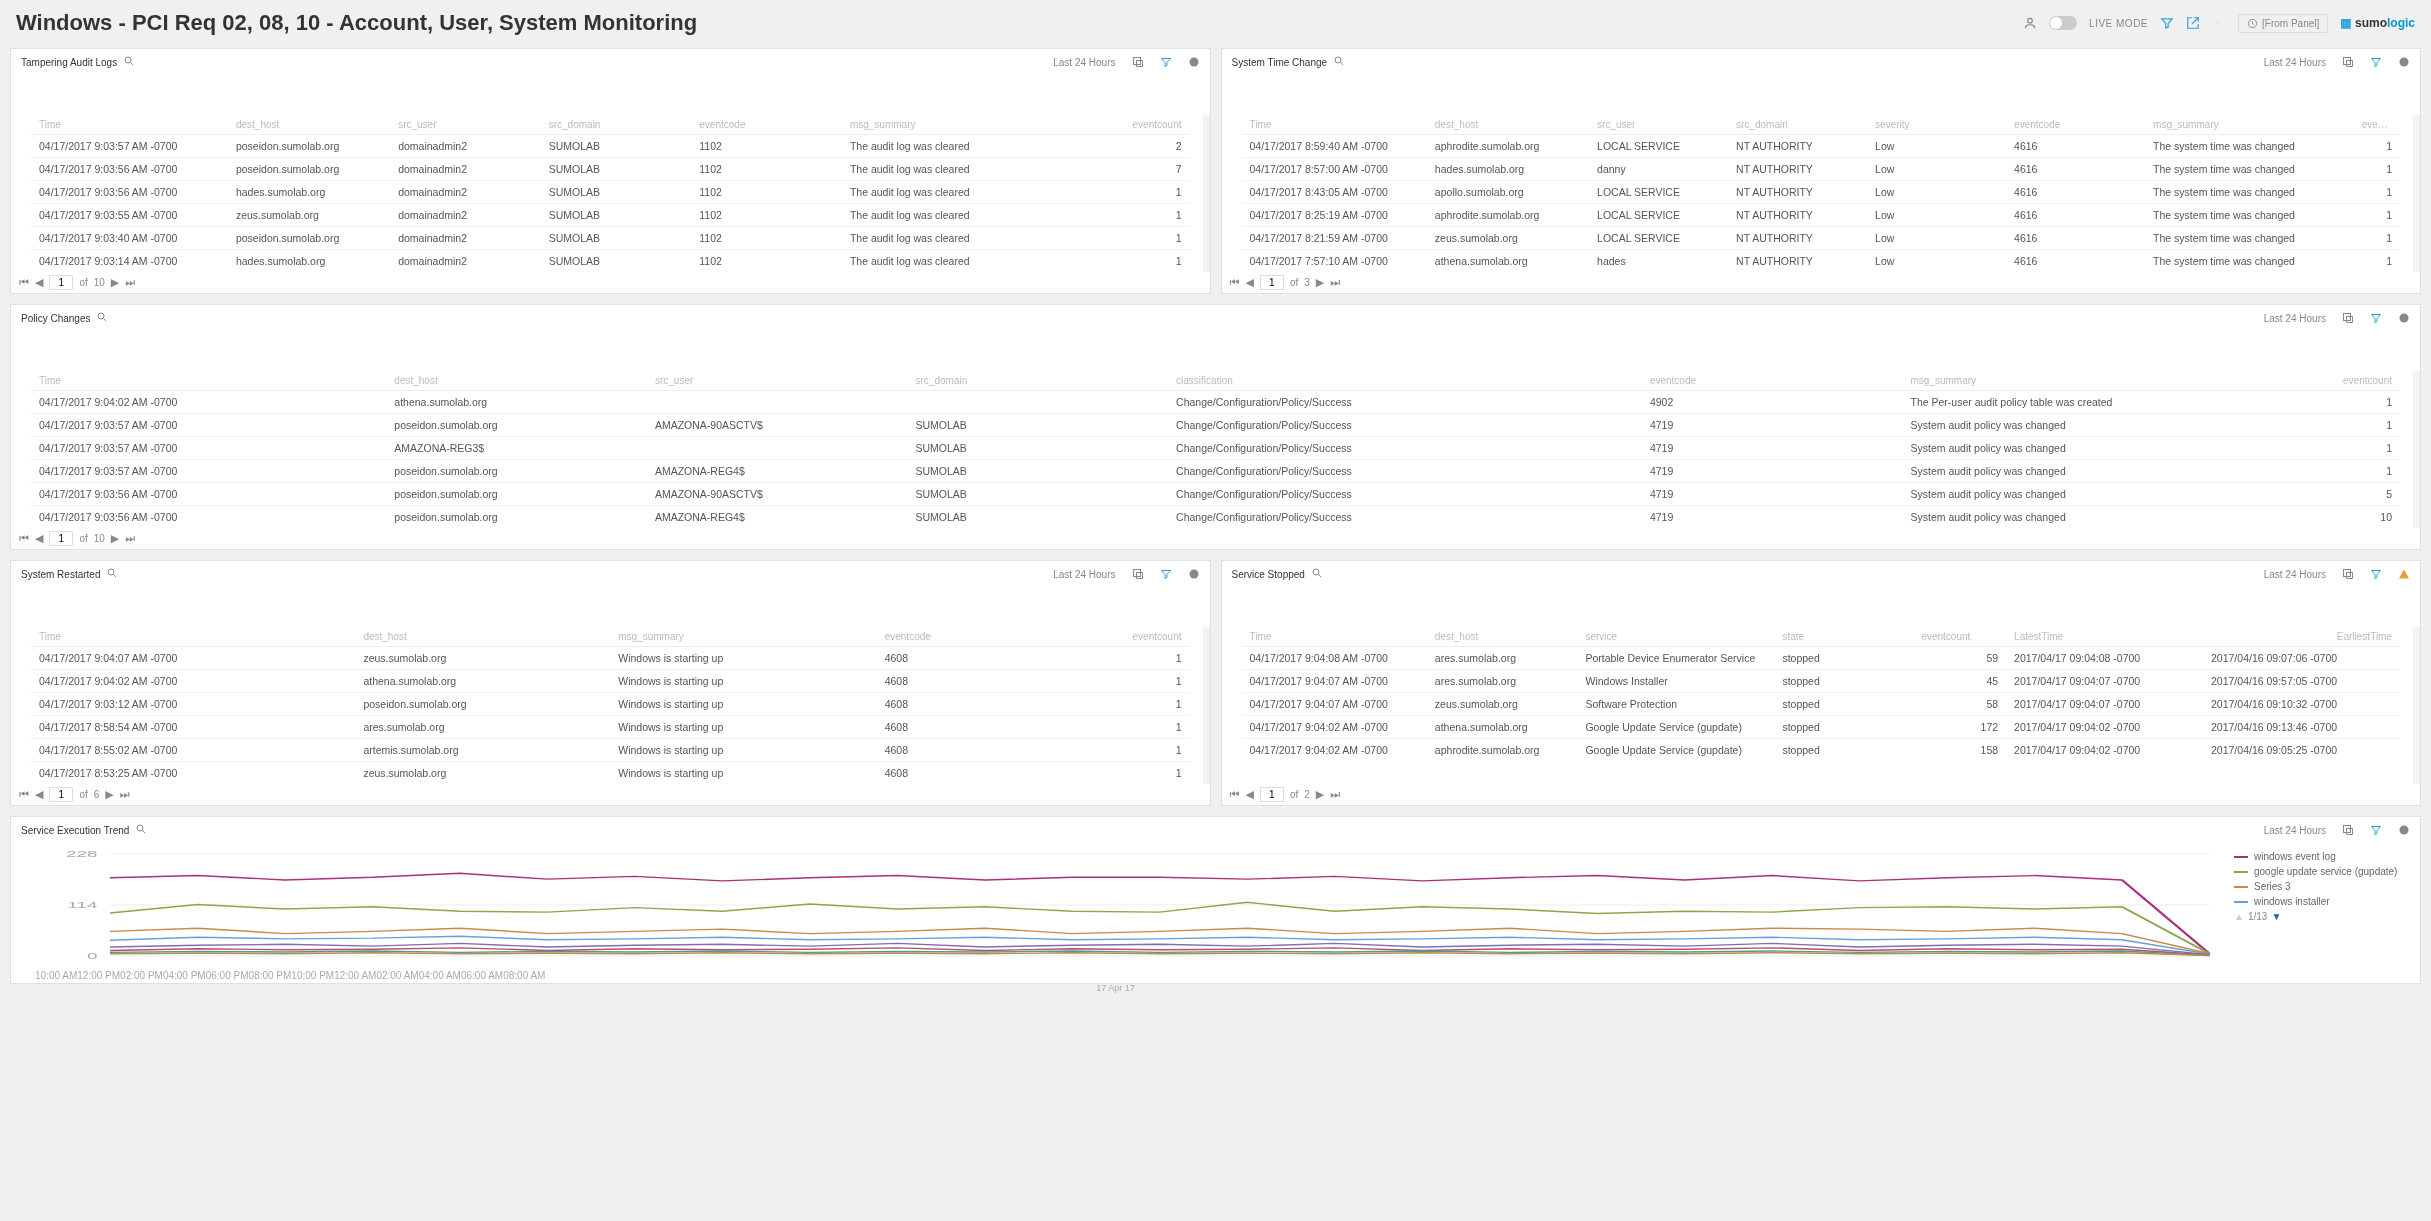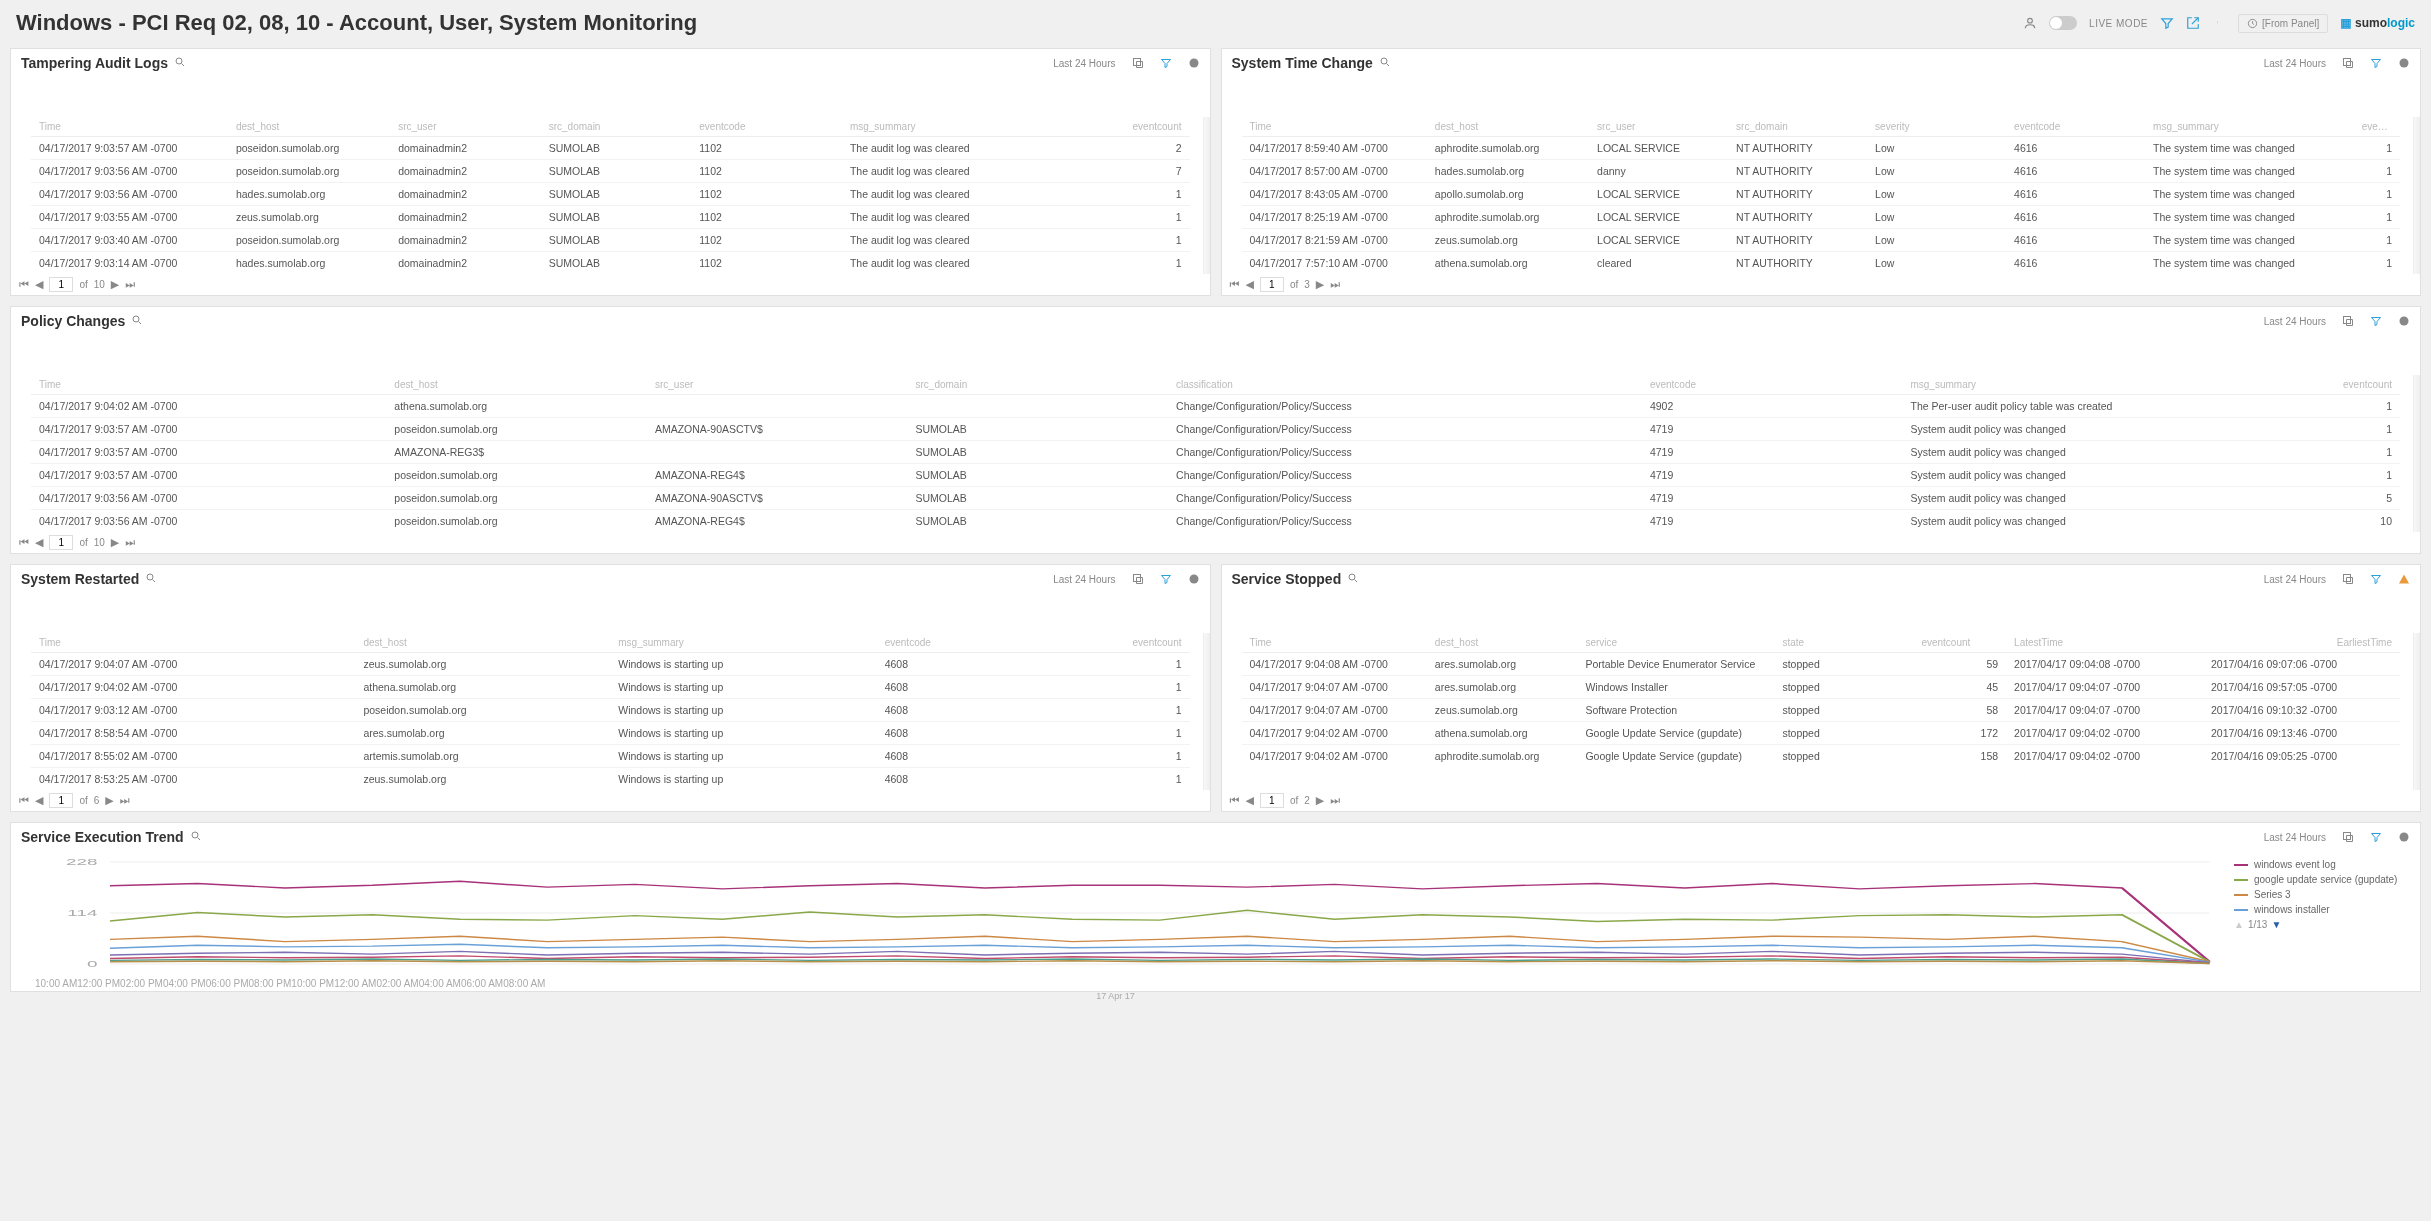--- a/index.html
+++ b/index.html
@@ -20,21 +20,21 @@
   .toggle::after { content:''; position:absolute; width:12px; height:12px; background:#fff; border-radius:50%; top:1px; left:1px; }
   .livemode { font-size: 10px; color: #888; letter-spacing: 0.5px; }
   .from-panel { font-size: 10px; color: #888; border:1px solid #ddd; padding: 3px 8px; border-radius:2px; display:flex; align-items:center; gap:4px;}
   .logo { font-size: 12px; font-weight: 600; color: #333; }
   .logo .blue { color: #0099cc; }
 
   .dash { display: grid; grid-template-columns: 1fr 1fr; gap: 10px; padding: 2px 10px 10px 10px; }
   .panel { background: #fff; border: 1px solid #e0e0e0; display: flex; flex-direction: column; min-width: 0;}
   .panel.full { grid-column: 1 / span 2; }
   .panel-head { display:flex; align-items:center; justify-content:space-between; padding: 6px 10px; }
-  .panel-title { display:flex; align-items:center; gap:6px; font-size: 14px; font-weight:700; color:#333; }
+  .panel-title { display:flex; align-items:center; gap:6px; font-size: 10px; font-weight:400; color:#333; }
   .panel-meta { display:flex; align-items:center; gap:16px; color:#888; font-size:10px; }
   .panel-meta .ico { width:12px; height:12px; color:#888; cursor:pointer; display:inline-flex; align-items:center; justify-content:center;}
   .panel-meta .funnel { color:#2aa0d8;}
   .panel-meta .warn { color:#e89a3c;}
 
   table { width: 100%; border-collapse: collapse; table-layout: fixed; }
   thead th {
     text-align: left; font-size: 10px; font-weight: 500; color: #bbb;
     padding: 4px 8px; border-bottom: 1px solid #eee; white-space:nowrap; overflow:hidden; text-overflow:ellipsis;
   }
@@ -304,21 +304,21 @@
               <td class="">LOCAL SERVICE</td>
               <td class="">NT AUTHORITY</td>
               <td class="">Low</td>
               <td class="">4616</td>
               <td class="">The system time was changed</td>
               <td class="num">1</td>
             </tr>
             <tr>
               <td class="">04/17/2017 7:57:10 AM -0700</td>
               <td class="">athena.sumolab.org</td>
-              <td class="">cleared</td>
+              <td class="">hades</td>
               <td class="">NT AUTHORITY</td>
               <td class="">Low</td>
               <td class="">4616</td>
               <td class="">The system time was changed</td>
               <td class="num">1</td>
             </tr>
           </tbody>
         </table>
       </div>
       <div class="pager">

